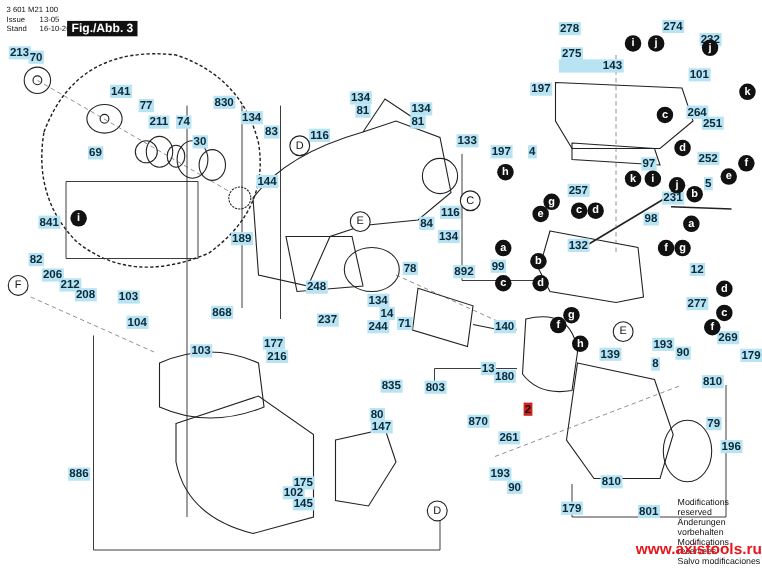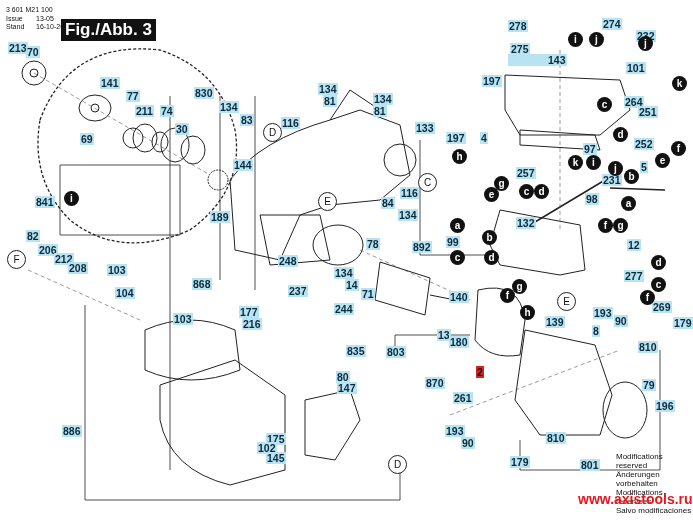--- a/index.html
+++ b/index.html
@@ -1,19 +1,19 @@
 <!DOCTYPE html>
 <html><head>
 <meta charset="utf-8">
 <style>
   html, body { margin:0; padding:0; background:#fff; }
   body { width:693px; height:521px; position:relative; overflow:hidden; font-family:"Liberation Sans", sans-serif; }
   #diagram { position:absolute; left:0; top:0; width:693px; height:521px; }
   .hdr { position:absolute; font-size:7px; color:#111; line-height:8px; font-family:"Liberation Sans", sans-serif; }
-  .fig { position:absolute; left:61px; top:19px; background:#111; color:#fff; font-weight:bold; font-size:17px; padding:1px 4px; font-family:"Liberation Sans", sans-serif; }
+  .fig { position:absolute; left:61px; top:19px; background:#111; color:#fff; font-weight:bold; font-size:11px; padding:1px 4px; font-family:"Liberation Sans", sans-serif; }
   .lbl { position:absolute; background:#b8e3f2; color:#0a2a3a; font-weight:bold; font-size:10.5px; line-height:12px; padding:0 1px; font-family:"Liberation Sans", sans-serif; white-space:nowrap; }
   .lbl.red { background:#d2231c; color:#111; }
   .bub { position:absolute; width:15px; height:15px; border-radius:50%; background:#111; color:#fff; font-weight:bold; font-size:10px; line-height:15px; text-align:center; font-family:"Liberation Sans", sans-serif; }
   .ref { position:absolute; width:17px; height:17px; border-radius:50%; background:#fff; border:1px solid #222; color:#111; font-size:10px; line-height:17px; text-align:center; font-family:"Liberation Sans", sans-serif; }
   .notes { position:absolute; left:616px; top:452px; font-size:8px; line-height:9px; color:#111; font-family:"Liberation Sans", sans-serif; }
   .wm { position:absolute; left:578px; top:491px; font-size:14px; font-weight:bold; color:#e8161c; font-family:"Liberation Sans", sans-serif; }
 </style>
 </head>
 <body>
 
@@ -124,21 +124,21 @@
     <div class="lbl" style="left: 68px; top: 262px;">208</div>
     <div class="lbl" style="left: 107px; top: 264px;">103</div>
     <div class="lbl" style="left: 115px; top: 287px;">104</div>
     <div class="lbl" style="left: 173px; top: 313px;">103</div>
     <div class="lbl" style="left: 192px; top: 278px;">868</div>
     <div class="lbl" style="left: 278px; top: 255px;">248</div>
     <div class="lbl" style="left: 334px; top: 267px;">134</div>
     <div class="lbl" style="left: 345px; top: 279px;">14</div>
     <div class="lbl" style="left: 361px; top: 288px;">71</div>
     <div class="lbl" style="left: 288px; top: 285px;">237</div>
-    <div class="lbl" style="left: 334px; top: 291px; margin-top: 12px;">244</div>
+    <div class="lbl" style="left: 334px; top: 291px;">244</div>
     <div class="lbl" style="left: 226px; top: 306px; margin-left: 13px;">177</div>
     <div class="lbl" style="left: 242px; top: 318px;">216</div>
     <div class="lbl" style="left: 346px; top: 345px;">835</div>
     <div class="lbl" style="left: 386px; top: 346px;">803</div>
     <div class="lbl" style="left: 62px; top: 425px;">886</div>
     <div class="lbl" style="left: 336px; top: 371px;">80</div>
     <div class="lbl" style="left: 337px; top: 382px;">147</div>
     <div class="lbl" style="left: 266px; top: 433px;">175</div>
     <div class="lbl" style="left: 257px; top: 442px;">102</div>
     <div class="lbl" style="left: 266px; top: 452px;">145</div>

